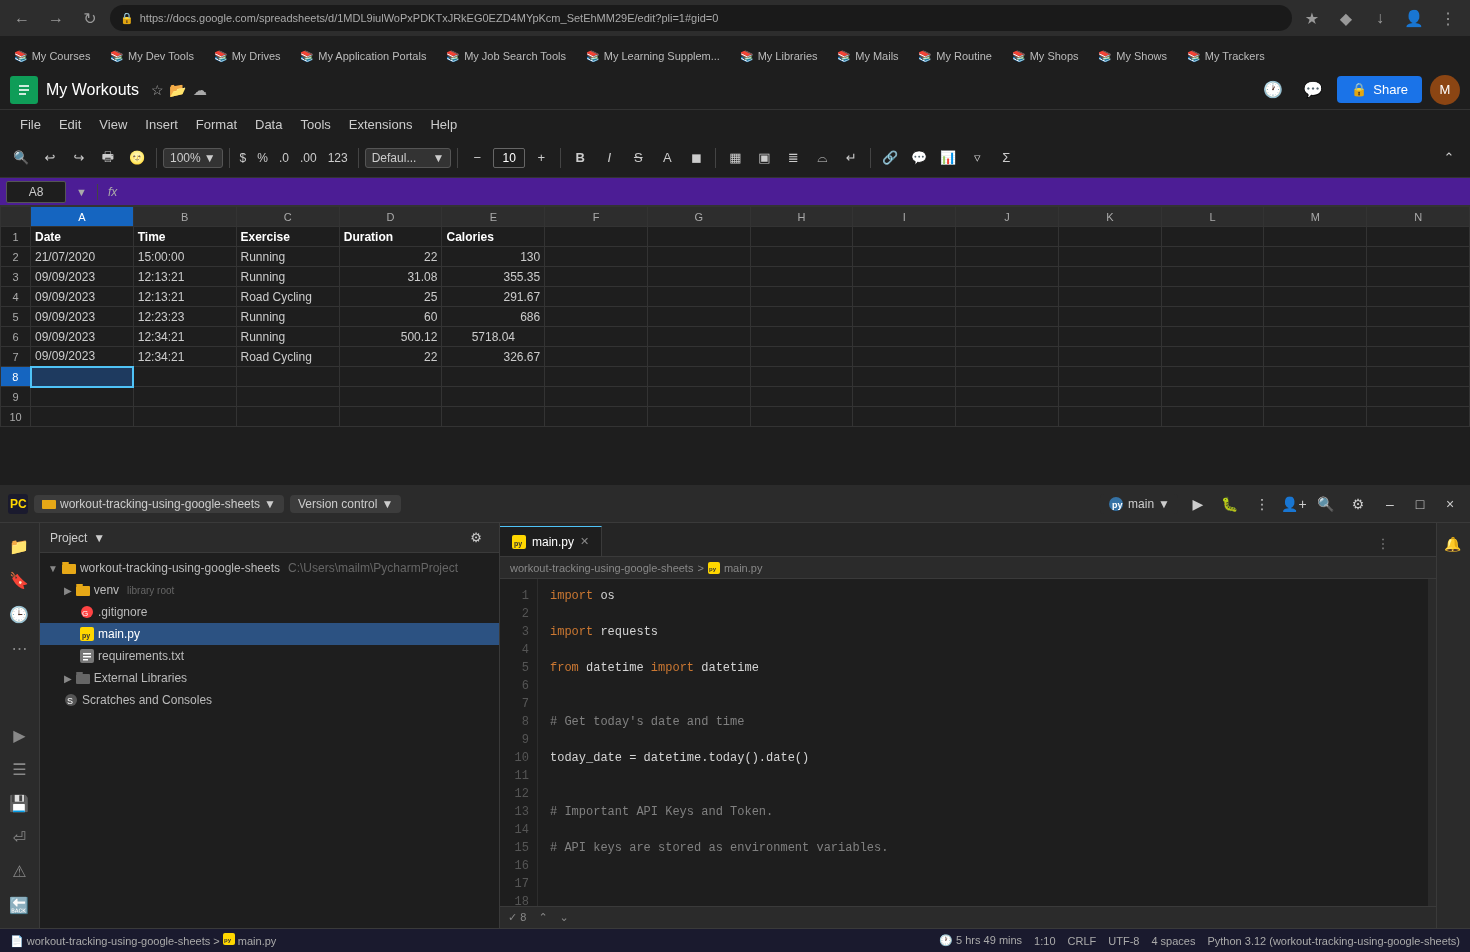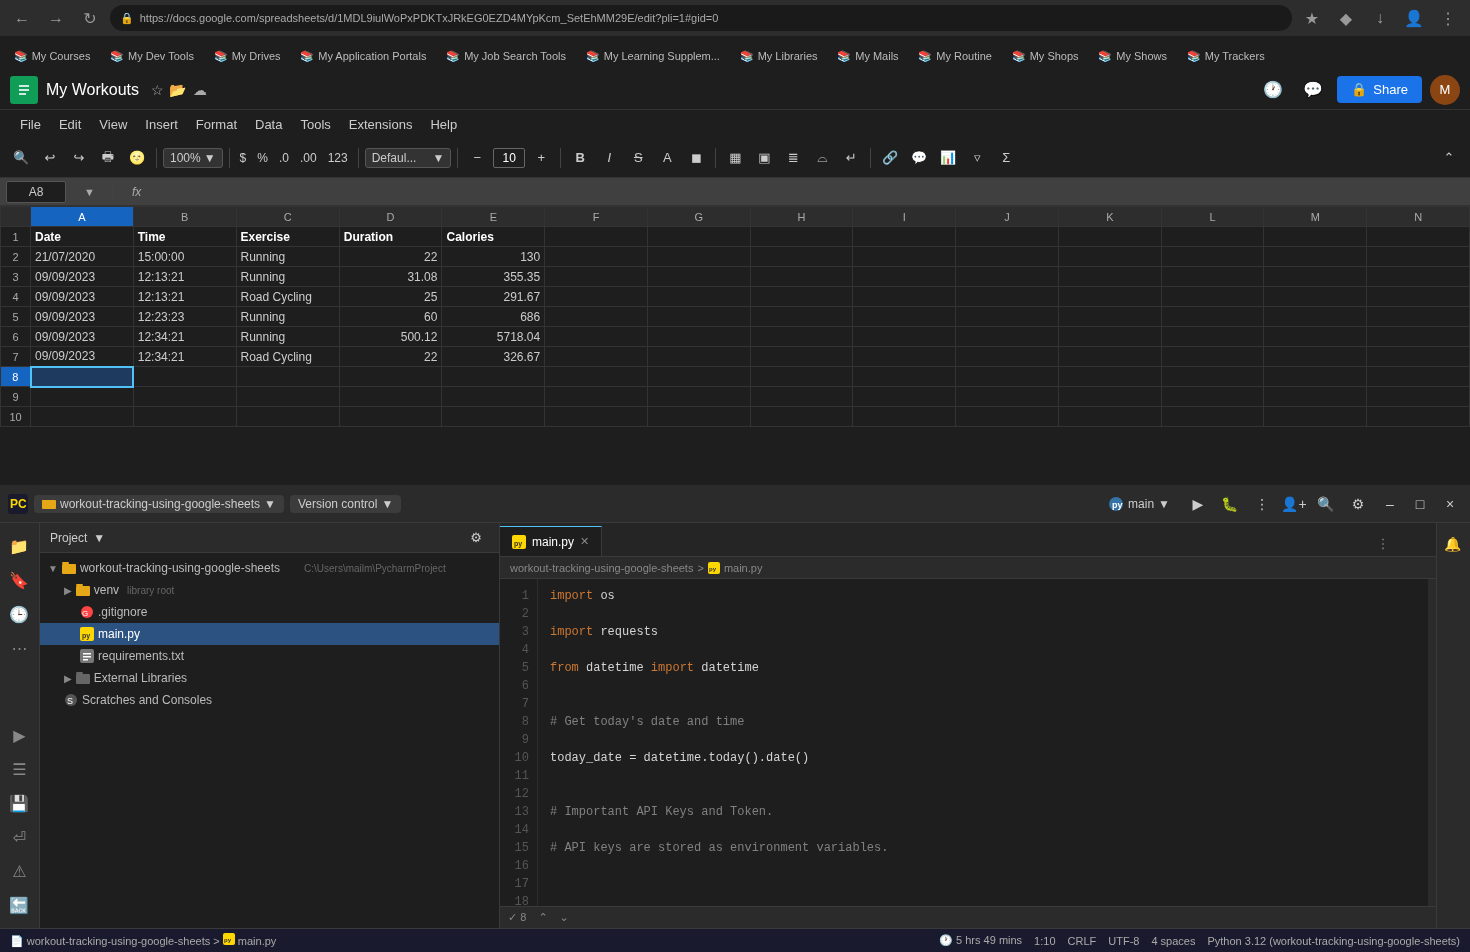--- a/index.html
+++ b/index.html
@@ -161,25 +161,25 @@
     }
     .font-size-box {
       background: #1e1e1e; border: 1px solid #666; color: #fff;
       width: 32px; text-align: center; font-size: 12px;
       padding: 2px; border-radius: 2px;
     }
 
     
     .formula-bar {
       height: 28px;
-      background: #404040;
+      background: #4c1d95;
       display: flex;
       align-items: center;
       padding: 0 6px;
-      gap: 18px;
+      gap: 10px;
       border-bottom: 1px solid #333;
     }
     .cell-ref {
       width: 60px; height: 22px;
       background: #1e1e1e; border: 1px solid #555; color: #ccc;
       font-size: 12px; text-align: center; border-radius: 2px;
       display: flex; align-items: center; justify-content: center;
     }
     .formula-expand { color: #aaa; font-size: 11px; cursor: pointer; }
     .formula-divider { width: 1px; height: 16px; background: #444; }
@@ -710,21 +710,21 @@
             <td></td>
             <td></td>
             <td></td>
         </tr>
         <tr>
           <td class="row-header">6</td>
           <td>09/09/2023</td>
           <td>12:34:21</td>
           <td>Running</td>
           <td style="text-align:right">500.12</td>
-          <td style="text-align:right">5718.04</td>
+          <td style="text-align:center">5718.04</td>
           <td></td>
             <td></td>
             <td></td>
             <td></td>
             <td></td>
             <td></td>
             <td></td>
             <td></td>
             <td></td>
         </tr>
@@ -871,21 +871,21 @@
       </div>
       <div class="tree-area">
 
         <div class="tree-item">
           <span class="chevron">▼</span>
           <svg width="14" height="12" viewBox="0 0 14 12">
               <rect width="14" height="10" y="2" rx="1" fill="#e6a817"></rect>
               <rect width="7" height="2" rx="1" fill="#e6a817"></rect>
             </svg>
           <span>workout-tracking-using-google-sheets</span>
-          <span style="color:#666;font-size:10px;margin-left:20px">C:\Users\mailm\PycharmProject</span>
+          <span style="color:#666;font-size:12px;margin-left:4px">C:\Users\mailm\PycharmProject</span>
         </div>
 
         <div class="tree-item" style="padding-left:24px">
           <span class="chevron">▶</span>
           <svg width="14" height="12" viewBox="0 0 14 12">
               <rect width="14" height="10" y="2" rx="1" fill="#e6a817"></rect>
               <rect width="7" height="2" rx="1" fill="#e6a817"></rect>
             </svg>
           <span>venv</span>
           <span style="color:#666;font-size:10px;margin-left:4px">library root</span>

